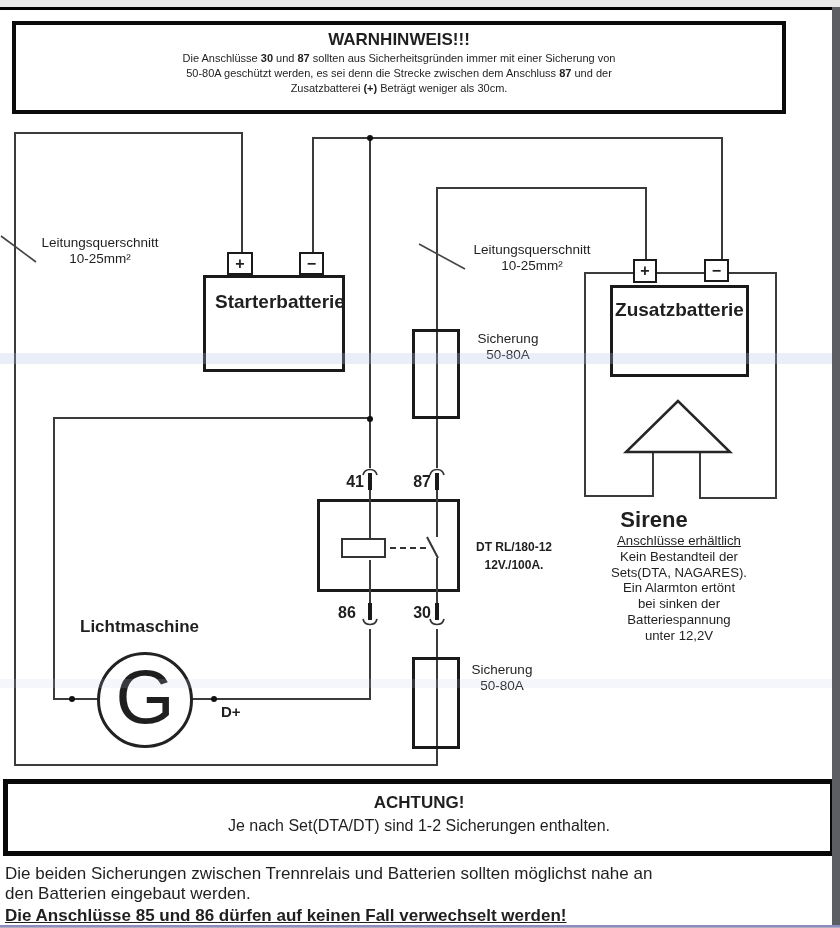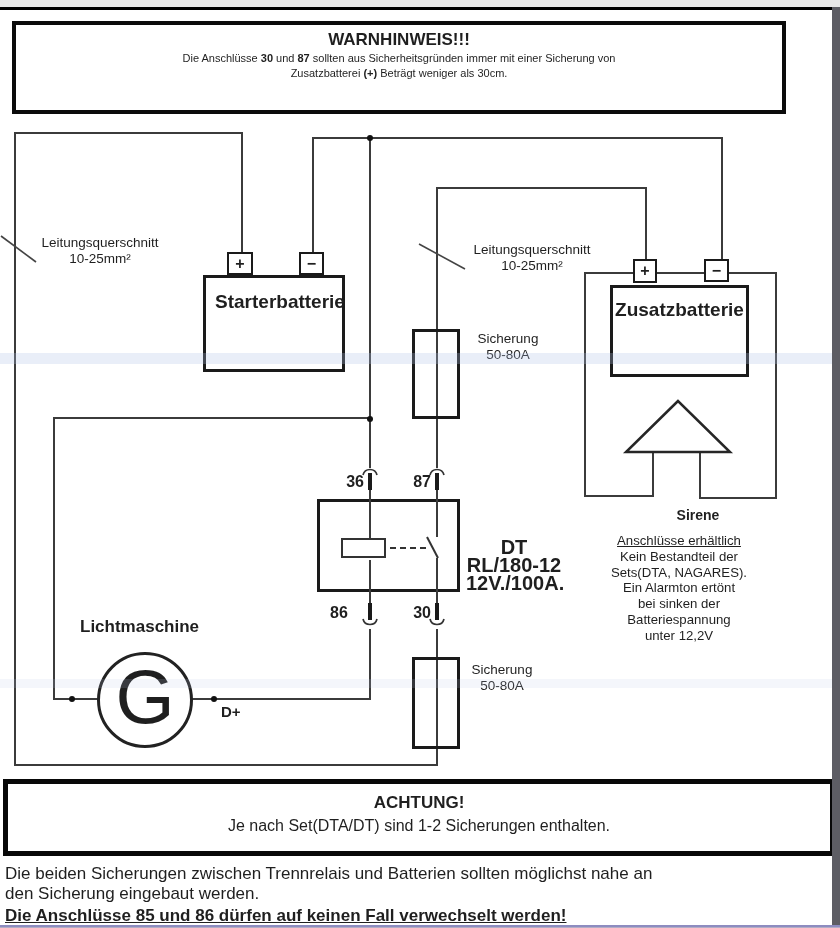--- a/index.html
+++ b/index.html
@@ -39,20 +39,21 @@
 </style>
 </head>
 <body>
 
 <div class="page">
 
   <div class="warnbox">
     <div class="title">WARNHINWEIS!!!</div>
     <div class="body">
       <div><span>Die Anschlüsse </span><span class="b">30</span><span> und </span><span class="b">87</span><span> sollten aus Sicherheitsgründen immer mit einer Sicherung von</span></div>
+      <div><span>50-80A geschützt werden, es sei denn die Strecke zwischen dem Anschluss </span><span class="b">87</span><span> und der</span></div>
       <div><span>Zusatzbatterei </span><span class="b">(+)</span><span> Beträgt weniger als 30cm.</span></div>
     </div>
   </div>
 
   <div class="w" style="left:15px;top:125px;width:228px;height:2px;"></div>
   <div class="w" style="left:14px;top:125px;width:2px;height:634px;"></div>
   <div class="w" style="left:14px;top:757px;width:424px;height:2px;"></div>
   <div class="w" style="left:436px;top:622px;width:2px;height:137px;"></div>
   <div class="w" style="left:312px;top:130px;width:411px;height:2px;"></div>
   <div class="w" style="left:241px;top:125px;width:2px;height:121px;"></div>
@@ -151,58 +152,58 @@
       <path d="M2,1 A7.2,7.2 0 0 0 16,1" fill="none" stroke="#333" stroke-width="1.7"></path>
     </svg>
   <svg style="left:428px;top:611px;" width="18" height="12" viewBox="0 0 18 12">
       <path d="M2,1 A7.2,7.2 0 0 0 16,1" fill="none" stroke="#333" stroke-width="1.7"></path>
     </svg>
   <div class="pin" style="left:368px;top:466px;height:17px;"></div>
   <div class="pin" style="left:435px;top:466px;height:17px;"></div>
   <div class="pin" style="left:368px;top:596px;height:17px;"></div>
   <div class="pin" style="left:435px;top:596px;height:17px;"></div>
 
-  <div class="lbl b" style="left:330px;top:466px;width:34px;text-align:right;font-size:16px;">36</div>
+  <div class="lbl b" style="left:330px;top:466px;width:34px;text-align:right;font-size:16px;">41</div>
   <div class="lbl b" style="left:397px;top:466px;width:34px;text-align:right;font-size:16px;">87</div>
-  <div class="lbl b" style="left:330px;top:597px;width:34px;text-align:left;font-size:16px;">86</div>
+  <div class="lbl b" style="left:330px;top:597px;width:34px;text-align:center;font-size:16px;">86</div>
   <div class="lbl b" style="left:397px;top:597px;width:34px;text-align:right;font-size:16px;">30</div>
 
-  <div class="lbl b ctr" style="left:466px;top:531px;width:96px;font-size:20px;line-height:18px;">
+  <div class="lbl b ctr" style="left:466px;top:531px;width:96px;font-size:12px;line-height:18px;">
     <div>DT RL/180-12</div>
     <div>12V./100A.</div>
   </div>
 
   <div class="lbl b" style="left:80px;top:610px;font-size:17px;">Lichtmaschine</div>
   <div class="gcircle">
       <span>G</span>
     </div>
   <div class="lbl b" style="left:221px;top:696px;font-size:15px;">D+</div>
 
   <svg style="left:622px;top:391px;z-index:2;" width="112" height="58" viewBox="0 0 112 58">
       <polygon points="56,3 4,54 108,54" fill="#ffffff" stroke="#262626" stroke-width="2.5"></polygon>
     </svg>
-  <div class="lbl b ctr" style="left:656px;top:500px;width:84px;font-size:14px;">Sirene</div>
+  <div class="lbl b ctr" style="left:612px;top:500px;width:84px;font-size:22px;">Sirene</div>
   <div class="lbl note ctr" style="left:600px;top:526px;width:158px;">
     <div class="u">Anschlüsse erhältlich</div>
     <div>Kein Bestandteil der</div>
     <div>Sets(DTA, NAGARES).</div>
     <div>Ein Alarmton ertönt</div>
     <div>bei sinken der</div>
     <div>Batteriespannung</div>
     <div>unter 12,2V</div>
   </div>
 
   <div class="achtungbox">
     <div class="title">ACHTUNG!</div>
     <div class="body">Je nach Set(DTA/DT) sind 1-2 Sicherungen enthalten.</div>
   </div>
 
   <div class="footer">
     <div>Die beiden Sicherungen zwischen Trennrelais und Batterien sollten möglichst nahe an</div>
-    <div>den Sicherung eingebaut werden.</div>
+    <div>den Batterien eingebaut werden.</div>
     <div class="b u" style="margin-top:3px;">Die Anschlüsse 85 und 86 dürfen auf keinen Fall verwechselt werden!</div>
   </div>
 
   <div class="band" style="left:0;top:346px;width:832px;height:11px;background:rgba(175,195,230,0.28);"></div>
   <div class="band" style="left:0;top:672px;width:832px;height:9px;background:rgba(185,200,230,0.16);"></div>
   <div class="edge" style="left:0;top:0;width:840px;height:3px;background:#000;"></div>
   <div class="edge" style="left:832px;top:0;width:8px;height:928px;background:#5d5d64;"></div>
   <div class="edge" style="left:0;top:918px;width:840px;height:2px;background:#8d8cc0;"></div>
   <div class="edge" style="left:0;top:920px;width:840px;height:8px;background:#b3adc6;"></div>
 

